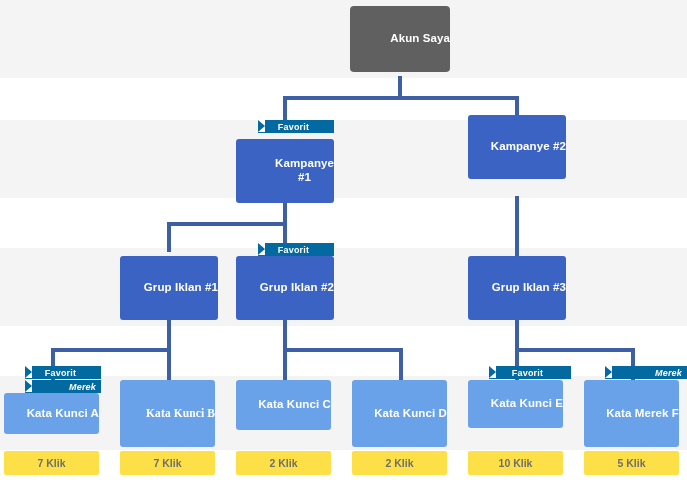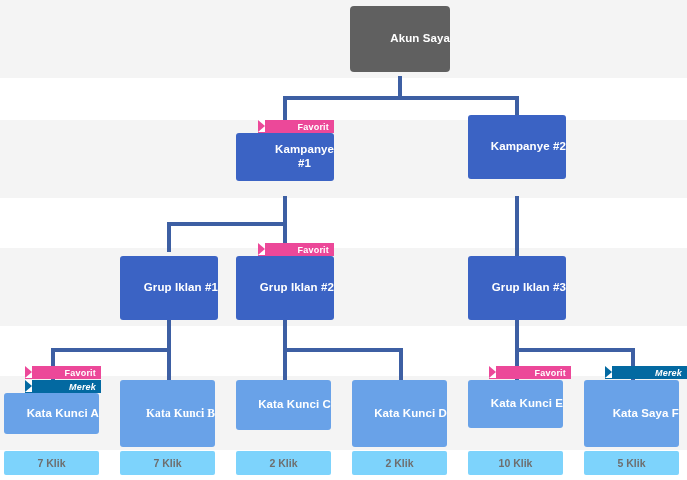--- a/index.html
+++ b/index.html
@@ -58,41 +58,41 @@
   .node.keyword {
     background: #69a2e8;
     border-radius: 3px;
   }
   .clicks {
     position: absolute;
     box-sizing: border-box;
     display: flex;
     align-items: center;
     justify-content: center;
-    background: #7dd3fc;
+    background: #fde047;
     color: #6e6e6e;
     font-weight: bold;
     font-size: 10.5px;
     border-radius: 2px;
   }
   
   .flag {
     position: absolute;
     height: 13px;
     display: flex;
     align-items: center;
     justify-content: flex-end;
     padding-right: 5px;
     box-sizing: border-box;
     color: #ffffff;
     font-weight: bold;
     font-size: 9px;
     letter-spacing: 0.2px;
   }
-  .flag.fav { background: #ec4899; }
+  .flag.fav { background: #0369a1; justify-content: center; }
   .flag.brand { background: #0369a1; font-style: italic; }
   .flag .notch {
     position: absolute;
     left: 0;
     top: 0;
     width: 0;
     height: 0;
     border-top: 6.5px solid #ffffff;
     border-bottom: 6.5px solid #ffffff;
     border-left: 7px solid transparent;
@@ -136,21 +136,21 @@
   <div class="connector" style="left:631px; top:348px; width:4px; height:34px;"></div>
 
   <div class="node account" style="left:350px; top:6px; width:100px; height:66px;">
     <span>Akun Saya</span>
   </div>
 
   <div class="flag fav" style="left:258px; top:120px; width:76px;">
     <span class="notch"></span>
     <span>Favorit</span>
   </div>
-  <div class="node campaign" style="left:236px; top:133px; width:98px; height:48px;padding-left:48px;">
+  <div class="node campaign" style="left:236px; top:139px; width:98px; height:64px;padding-left:48px;">
     <span>Kampanye #1</span>
   </div>
 
   <div class="flag brand" style="left:490px; top:120px; width:76px;">
     <span class="notch"></span>
     <span>Merek</span>
   </div>
   <div class="node campaign" style="left:468px; top:115px; width:98px; height:64px;">
     <span>Kampanye #2</span>
   </div>
@@ -216,19 +216,19 @@
   </div>
   <div class="clicks" style="left:468px; top:451px; width:95px; height:24px;">
     <span>10 Klik</span>
   </div>
 
   <div class="flag brand" style="left:605px; top:366px; width:82px;">
     <span class="notch"></span>
     <span>Merek</span>
   </div>
   <div class="node keyword" style="left:584px; top:380px; width:95px; height:67px;">
-    <span>Kata Saya F</span>
+    <span>Kata Merek F</span>
   </div>
   <div class="clicks" style="left:584px; top:451px; width:95px; height:24px;">
     <span>5 Klik</span>
   </div>
 
 </div>
 
 </body></html>

